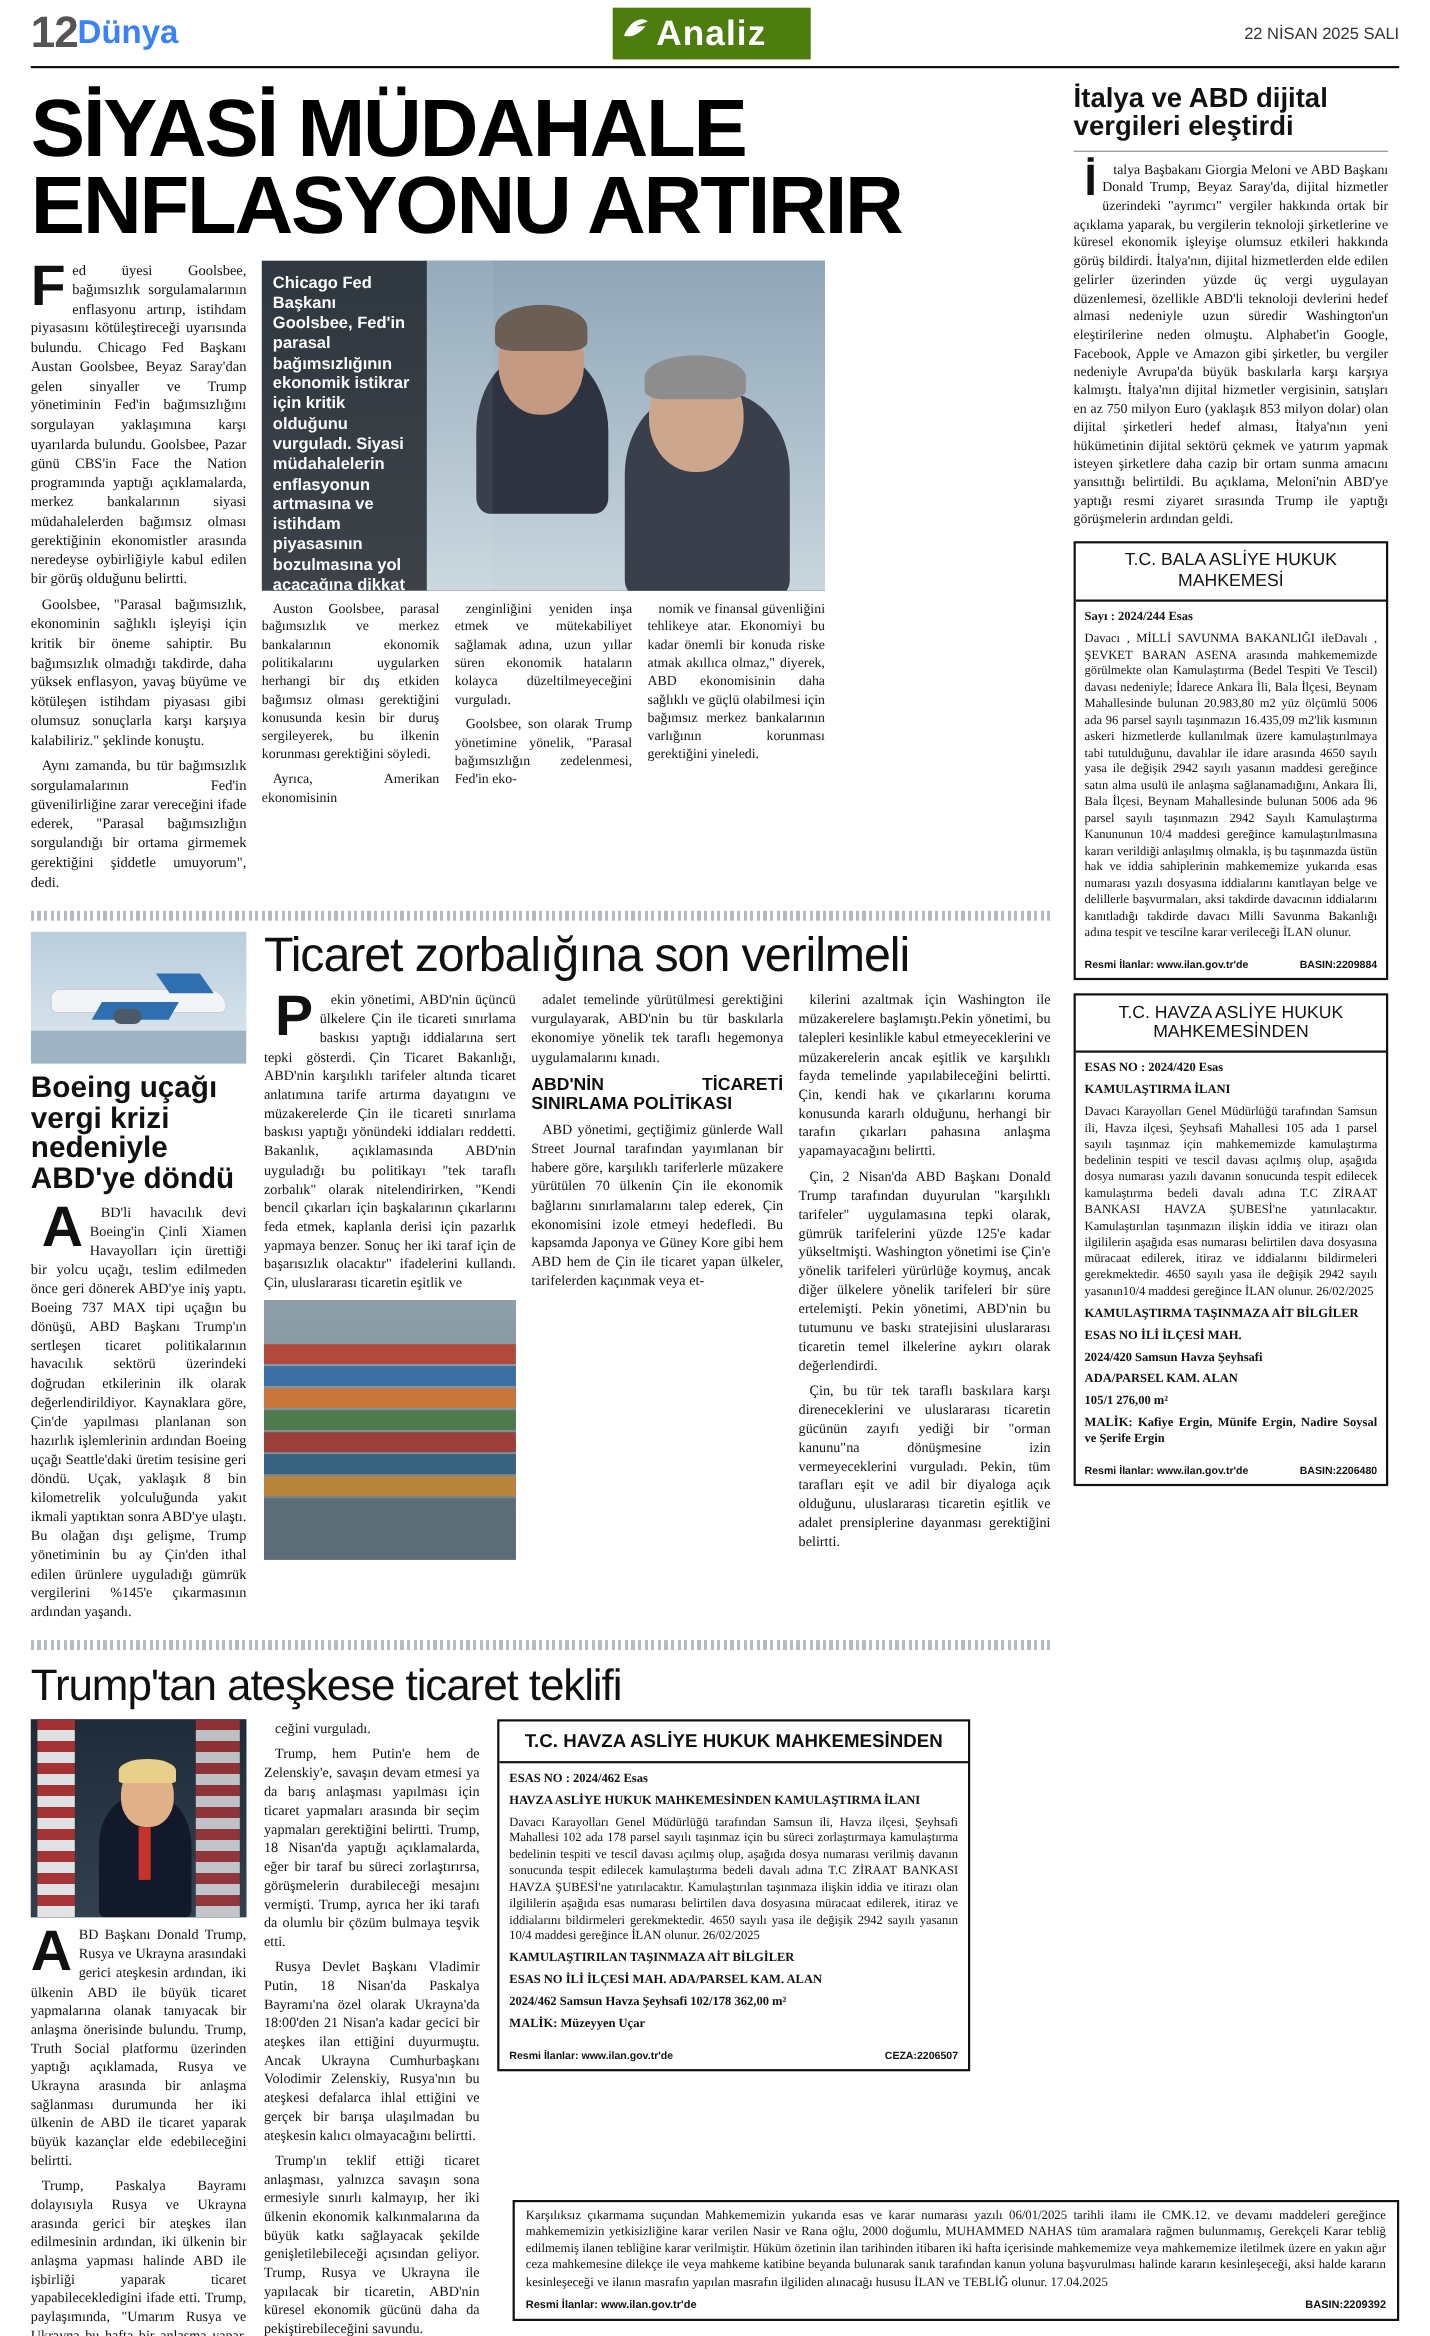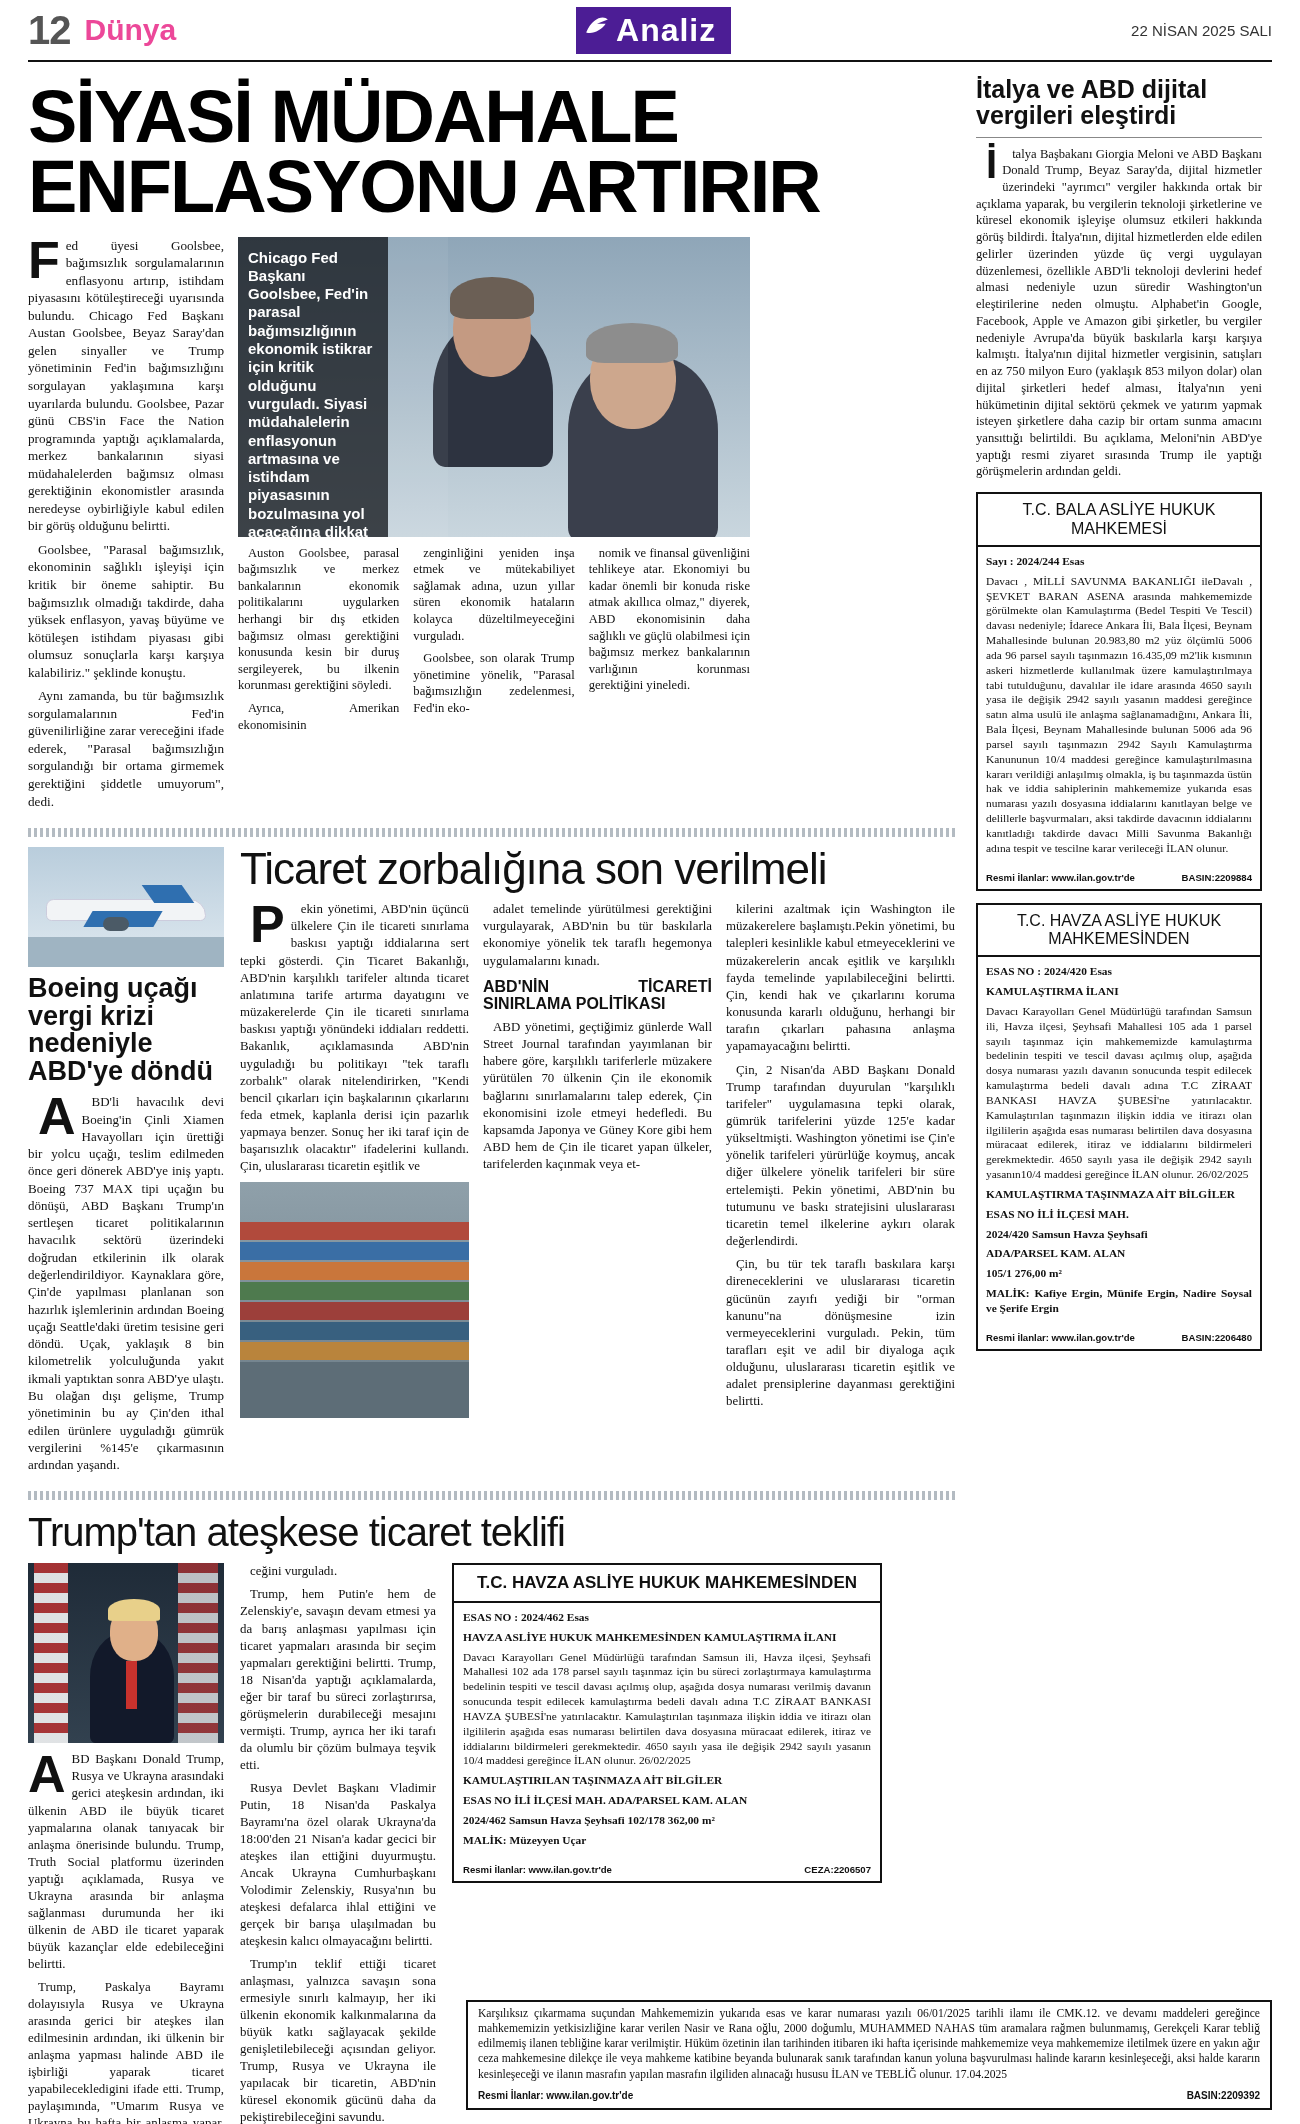--- a/index.html
+++ b/index.html
@@ -10,24 +10,24 @@
     font-family:"Liberation Serif", serif;
     color:#111;
     position:relative;
     overflow:hidden;
   }
   .page { position:absolute; inset:0; padding:0 28px; }
 
   
   .masthead { display:flex; align-items:center; height:62px; border-bottom:2px solid #111; }
   .page-num { font-family:"Liberation Sans", sans-serif; font-size:40px; font-weight:700; color:#555; letter-spacing:-1px; }
-  .section-name { font-family:"Liberation Sans", sans-serif; font-size:30px; font-weight:700; margin-left:14px; color:#ec4899; }
+  .section-name { font-family:"Liberation Sans", sans-serif; font-size:30px; font-weight:700; color:#3b82f6; }
   .logo-wrap { flex:1; display:flex; justify-content:center; }
-  .logo { background:#4c1d95; color:#fff; font-family:"Liberation Sans", sans-serif; font-weight:700;
-          font-size:32px; padding:5px 15px 5px 40px; letter-spacing:1px; position:relative; }
+  .logo { background:#4d7c0f; color:#fff; font-family:"Liberation Sans", sans-serif; font-weight:700;
+          font-size:32px; padding:5px 40px 5px 40px; letter-spacing:1px; position:relative; }
   .logo .swoosh { position:absolute; left:8px; top:6px; width:26px; height:26px; }
   .date { font-family:"Liberation Sans", sans-serif; font-size:15px; color:#333; }
 
   
   .body-grid { display:flex; gap:18px; margin-top:14px; }
   .left-col { width:930px; }
   .right-col { width:286px; }
 
   
   h1.headline {

